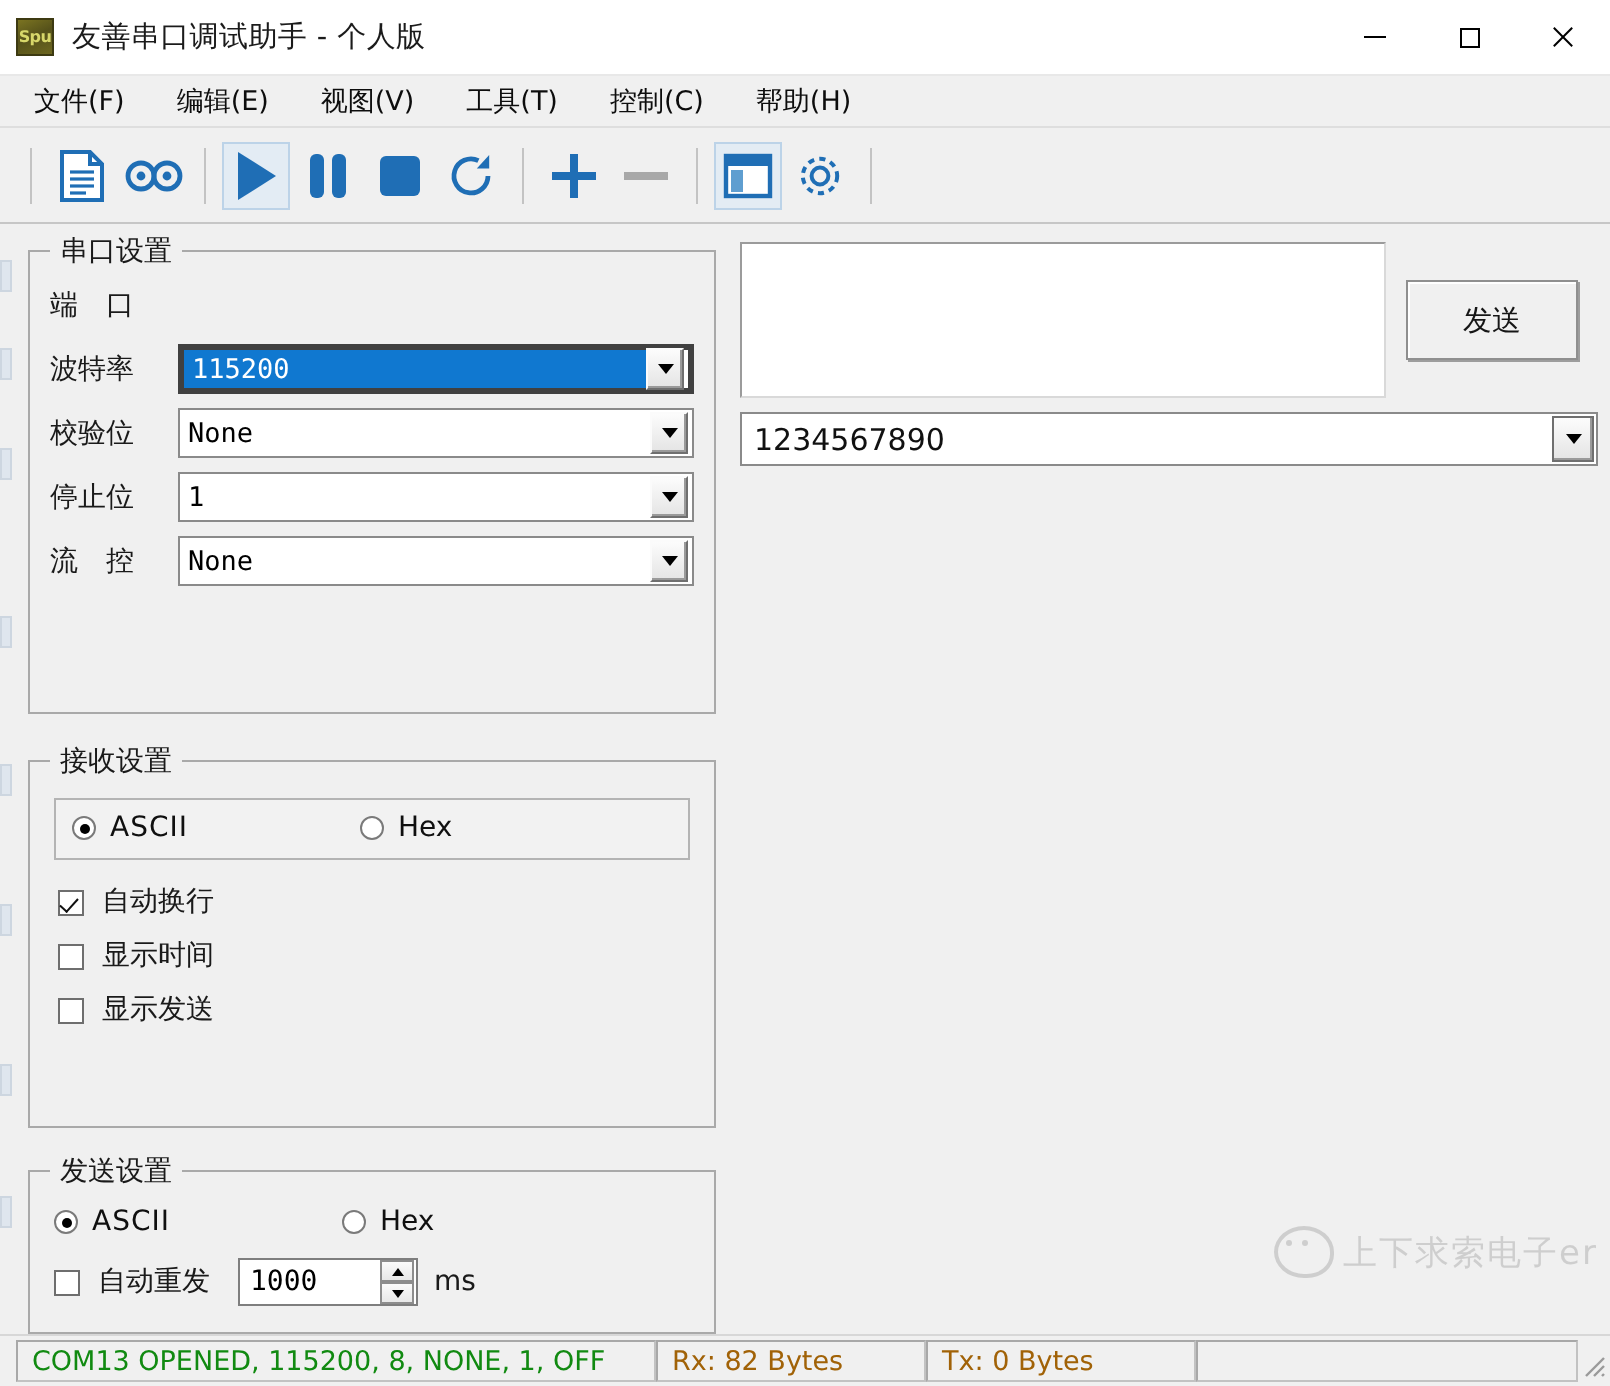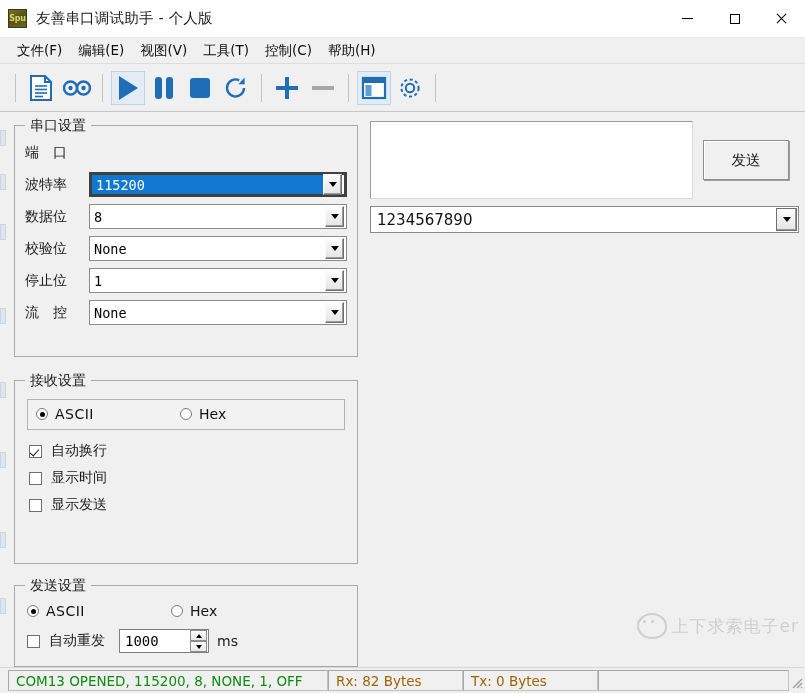--- a/index.html
+++ b/index.html
@@ -46,20 +46,21 @@
     content:"";position:absolute;left:0;top:6px;width:13px;height:1px;background:#000;
   }
   .glyph-close:before{transform:rotate(45deg);}
   .glyph-close:after{transform:rotate(-45deg);}
 
   
   .menubar{
     height:25px;min-height:25px;background:#f0f0f0;
     display:flex;align-items:center;padding-left:9px;
     border-bottom:1px solid #dedede;
+    gap:10px;
   }
   .menu-item{
     font-size:13.5px;color:#0d0d0d;padding:3px 8px;cursor:default;
     font-family:"DejaVu Sans","Liberation Sans",sans-serif;
     white-space:nowrap;
   }
 
   
   .toolbar{
     height:47px;min-height:47px;background:#f0f0f0;
@@ -438,29 +439,20 @@
         <div class="row">
           <div class="lbl">波特率</div>
           <div class="combo selected">
             <div class="val">115200</div>
             <div class="arrow">
                 <span class="caret"></span>
               </div>
           </div>
         </div>
 
-        <div class="row">
-          <div class="lbl">数据位</div>
-          <div class="combo">
-            <div class="val">8</div>
-            <div class="arrow">
-                <span class="caret"></span>
-              </div>
-          </div>
-        </div>
 
         <div class="row">
           <div class="lbl">校验位</div>
           <div class="combo">
             <div class="val">None</div>
             <div class="arrow">
                 <span class="caret"></span>
               </div>
           </div>
         </div>

